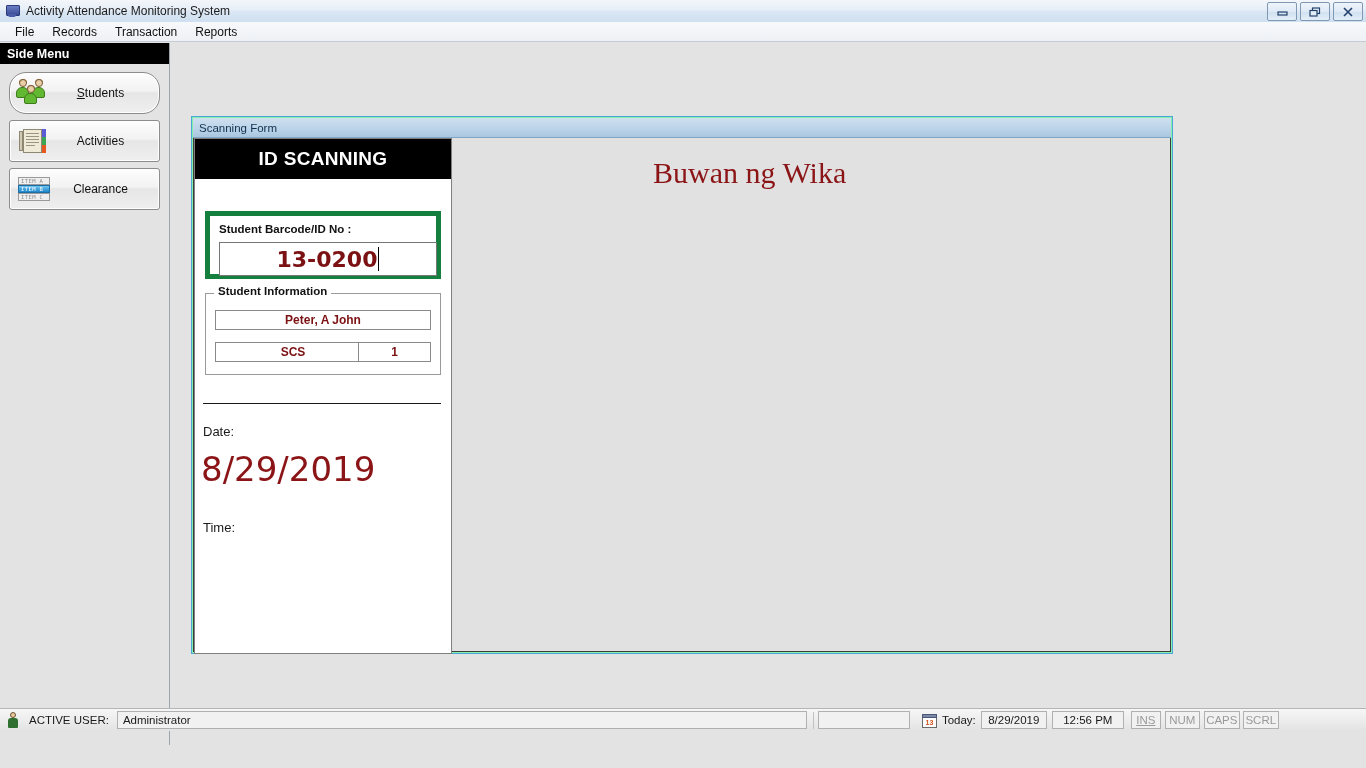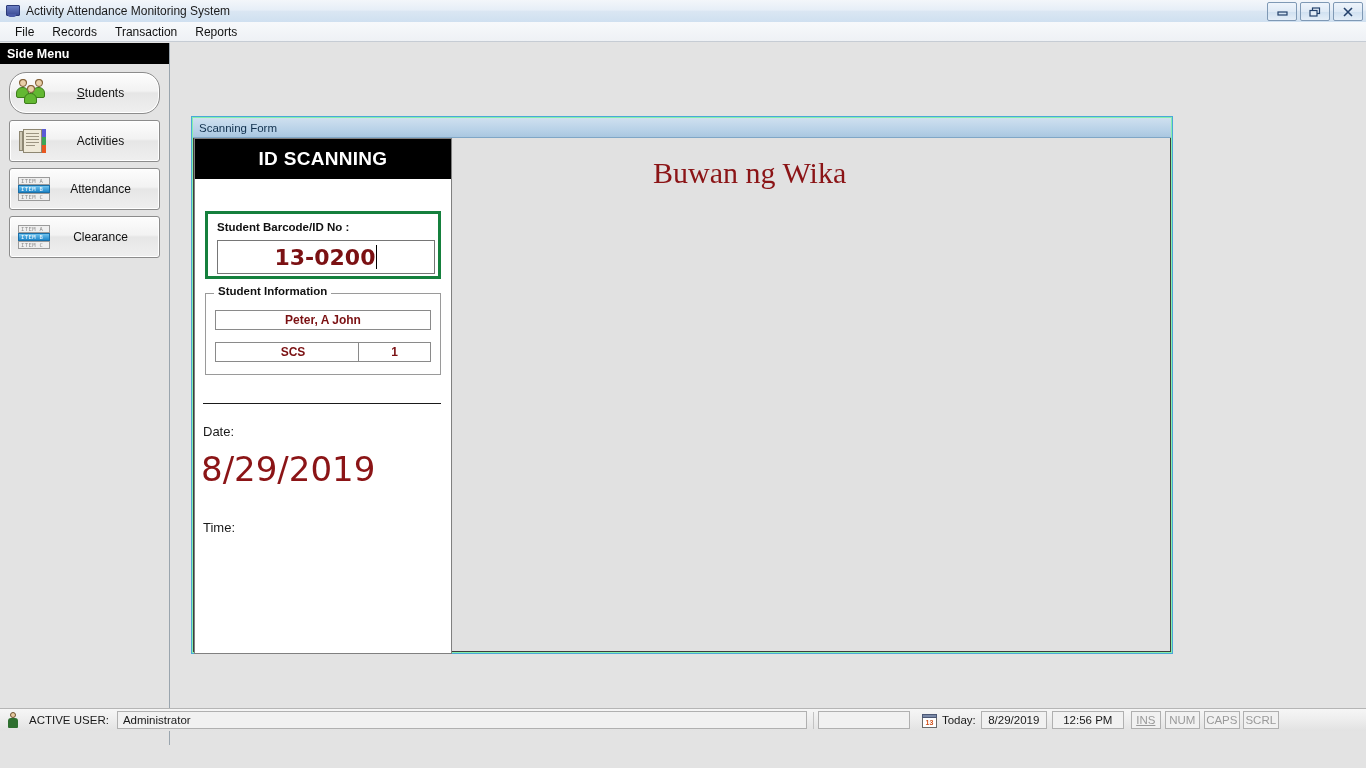--- a/index.html
+++ b/index.html
@@ -180,21 +180,21 @@
     box-sizing: border-box;
   }
   #id-header {
     height: 40px; background: #000000; color: #ffffff;
     font-size: 19px; font-weight: bold; letter-spacing: .3px;
     display: flex; align-items: center; justify-content: center;
   }
 
   .barcode-group {
     position: absolute; left: 10px; top: 72px; width: 236px; height: 68px;
-    border: 3px solid #15803d; box-sizing: border-box; background: #fff;
+    border: 5px solid #15803d; box-sizing: border-box; background: #fff;
   }
   .barcode-label {
     position: absolute; left: 9px; top: 7px;
     font-size: 11.5px; font-weight: bold; color: #111;
   }
   .barcode-input {
     position: absolute; left: 9px; top: 26px; width: 218px; height: 34px;
     border: 1px solid #767676; background: #fff; box-sizing: border-box;
     display: flex; align-items: center; justify-content: center;
   }
@@ -356,30 +356,20 @@
         <div class="tabs">
           <i style="background:#5b5bd6;"></i>
           <i style="background:#3aa655;"></i>
           <i style="background:#e8571f;"></i>
         </div>
       </div>
     </div>
     <div class="sb-label">Activities</div>
   </div>
 
-  <div class="side-btn" style="margin-top:6px;">
-    <div class="sb-icon">
-      <div class="ic-list">
-        <div class="row" style="top:2px;">ITEM A</div>
-        <div class="row sel" style="top:10px;">ITEM B</div>
-        <div class="row" style="top:18px;">ITEM C</div>
-      </div>
-    </div>
-    <div class="sb-label">Attendance</div>
-  </div>
 
   <div class="side-btn" style="margin-top:6px;">
     <div class="sb-icon">
       <div class="ic-list">
         <div class="row" style="top:2px;">ITEM A</div>
         <div class="row sel" style="top:10px;">ITEM B</div>
         <div class="row" style="top:18px;">ITEM C</div>
       </div>
     </div>
     <div class="sb-label">Clearance</div>

